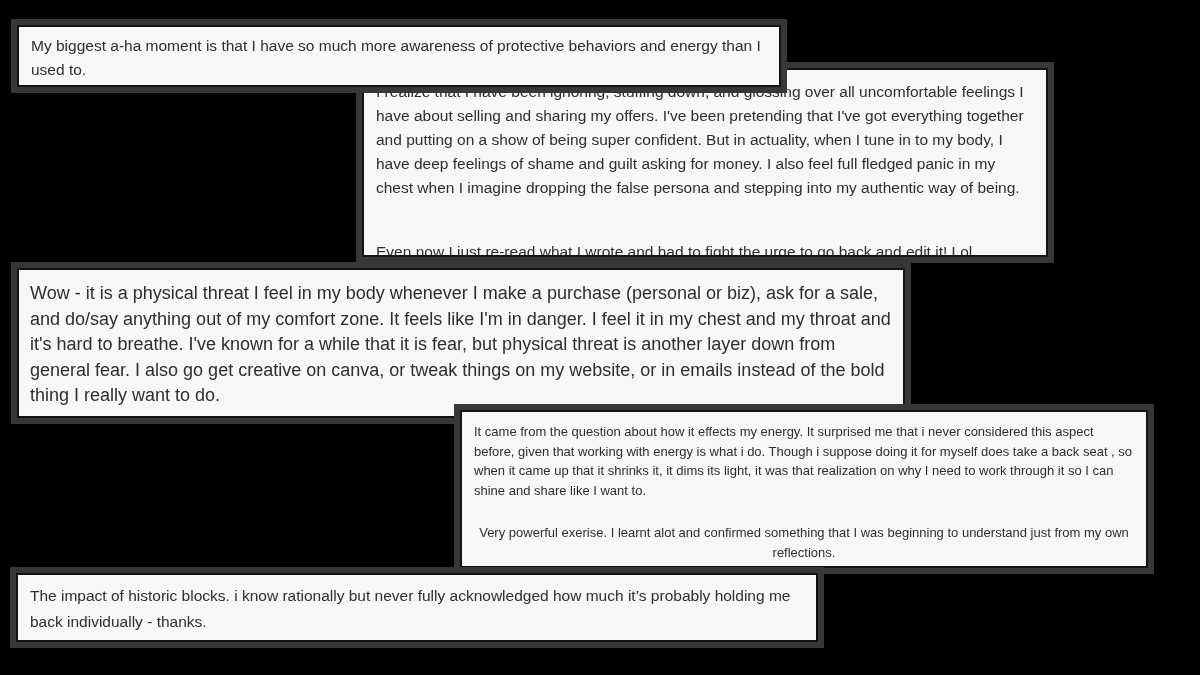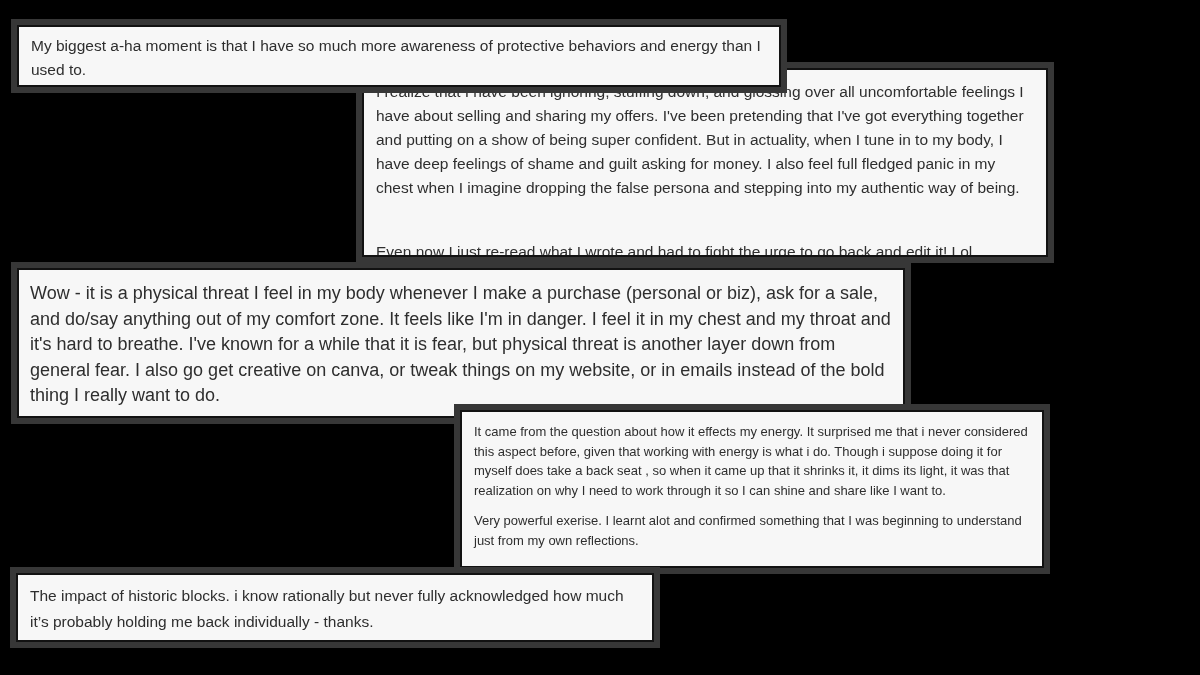--- a/index.html
+++ b/index.html
@@ -22,25 +22,25 @@
   .c1{left:17px;top:25px;width:764px;height:62px;padding:7px 12px;
       font-size:15.5px;line-height:24px;z-index:5;}
   
   .c2{left:362px;top:68px;width:686px;height:189px;padding:10px 12px;
       font-size:15.5px;line-height:24px;z-index:4;}
   .c2 p + p{margin-top:40px;}
   
   .c3{left:17px;top:268px;width:888px;height:150px;padding:11px 11px;
       font-size:18px;line-height:25.5px;z-index:2;}
   
-  .c4{left:460px;top:410px;width:584px;height:158px;padding:10px 12px;
+  .c4{left:460px;top:410px;width:688px;height:158px;padding:10px 12px;
       font-size:13px;line-height:19.5px;z-index:3;}
-  .c4 p + p{margin-top:11px;}
+  .c4 p + p{margin-top:23px;text-align:center;}
   
-  .c5{left:16px;top:573px;width:638px;height:69px;padding:8px 12px;
+  .c5{left:16px;top:573px;width:802px;height:69px;padding:8px 12px;
       font-size:15.5px;line-height:26px;z-index:6;}
 </style>
 </head>
 <body>
 
 <div class="stage">
 
   <div class="card c1">
     <p>My biggest a-ha moment is that I have so much more awareness of protective behaviors and energy than I used to.</p>
   </div>

